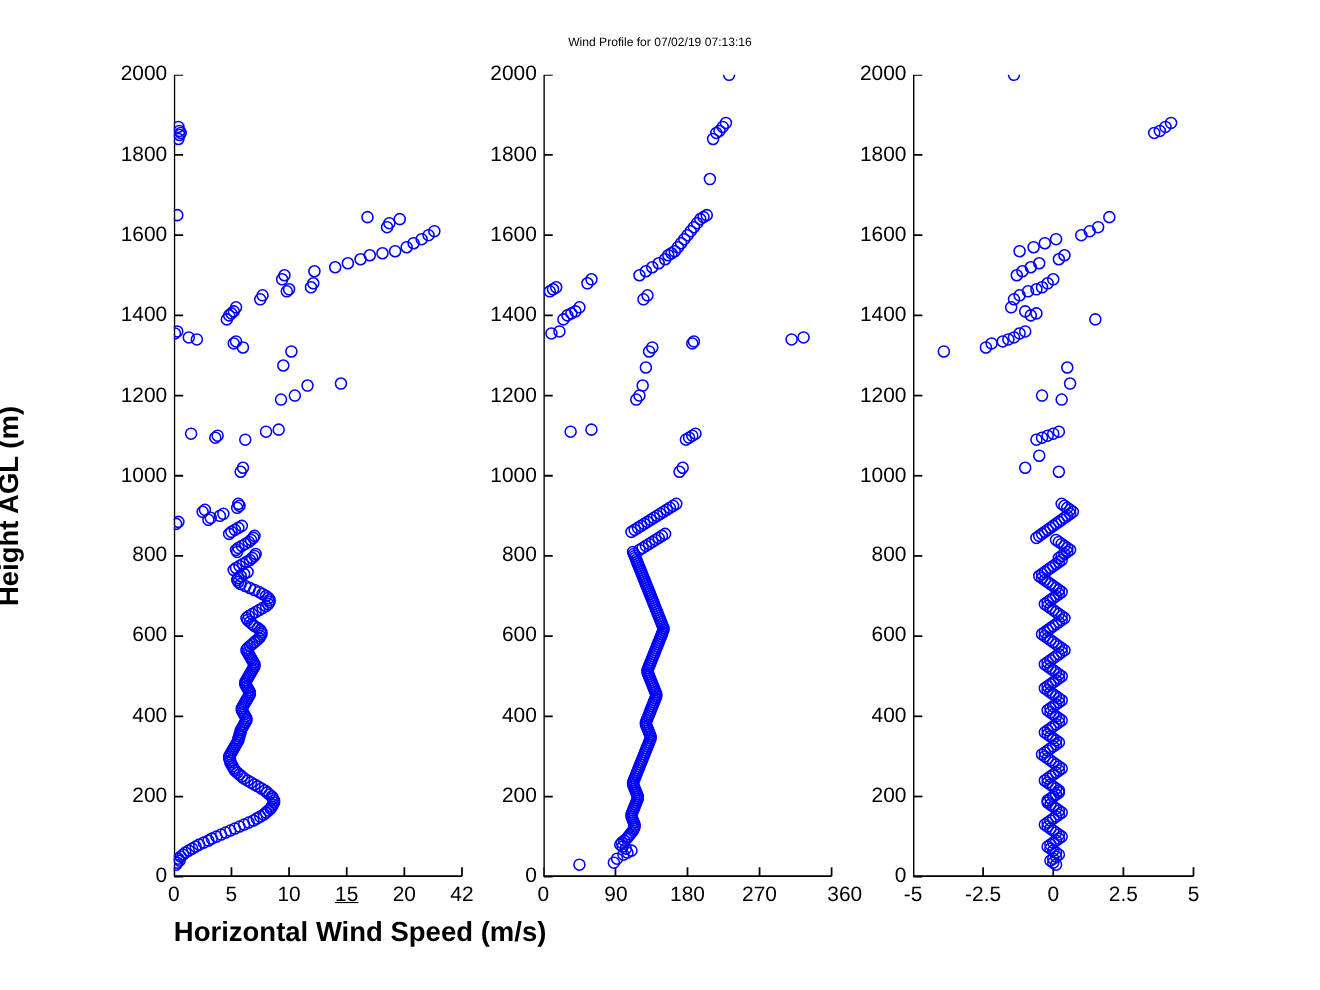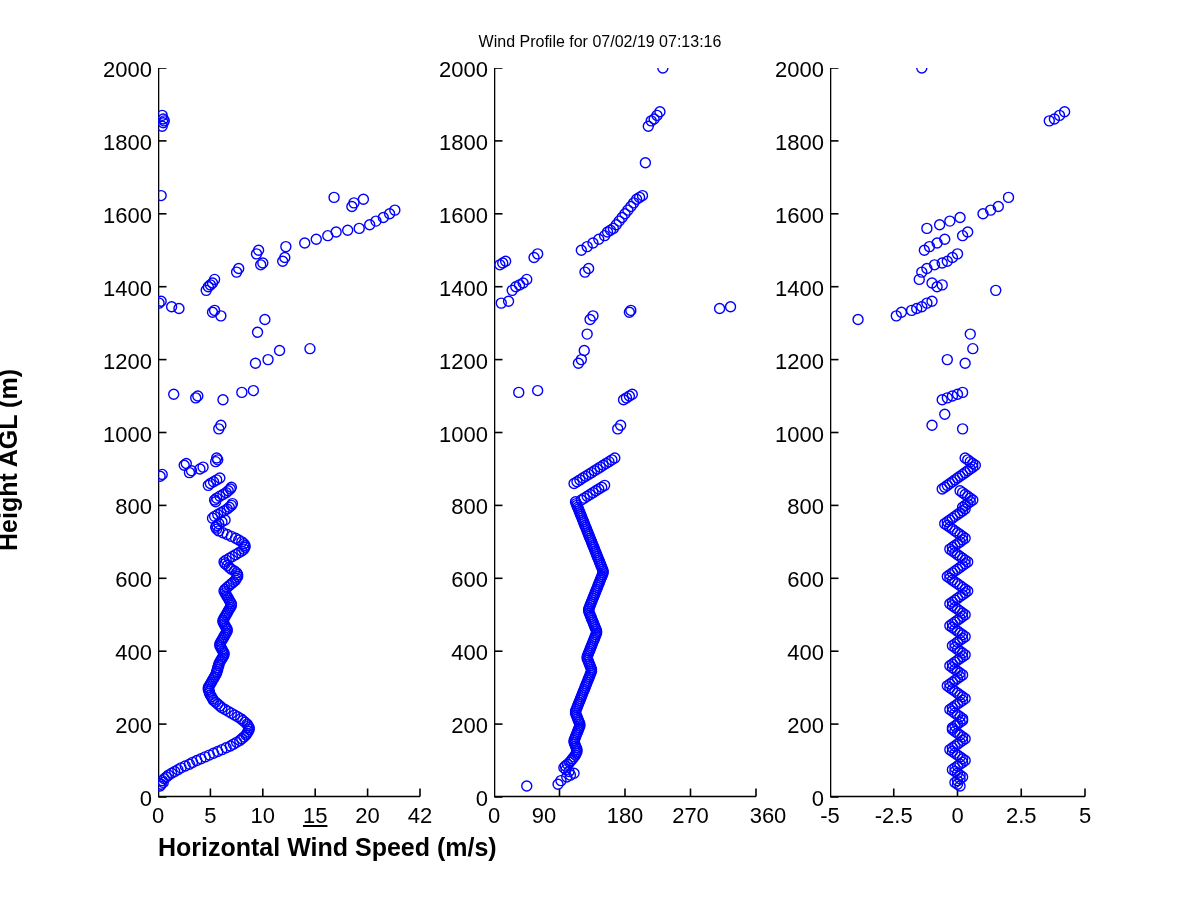--- a/index.html
+++ b/index.html
@@ -1,28 +1,28 @@
 <!DOCTYPE html>
 <html><head>
 <meta charset="utf-8">
 <style>
   html,body{margin:0;padding:0;background:#ffffff;}
   body{width:1200px;height:900px;overflow:hidden;
        font-family:"Liberation Sans", sans-serif;color:#000;}
   #figure{position:relative;width:1200px;height:900px;background:#ffffff;}
   .fig-title{position:absolute;left:0;top:33px;width:1200px;text-align:center;
-             font-size:16px;letter-spacing:0px;}
+             font-size:11px;letter-spacing:0px;}
   .panel{position:absolute;}
   .axes-svg{position:absolute;left:0;top:0;}
   .ylabel{position:absolute;left:-6px;top:300px;width:320px;
           transform-origin:left top;transform:rotate(-90deg) translate(-320px,0);
           text-align:center;font-size:25px;font-weight:bold;}
   .xlabel{position:absolute;text-align:center;font-size:25px;font-weight:bold;
           white-space:nowrap;}
-  .ticklabel{position:absolute;font-size:22px;white-space:nowrap;}
+  .ticklabel{position:absolute;font-size:19px;white-space:nowrap;}
   .ytick-label{text-align:right;}
   .xtick-label{text-align:center;}
 </style>
 </head>
 <body>
 
 <div id="figure">
 
   <div class="fig-title">Wind Profile for  07/02/19 07:13:16</div>
 
@@ -557,21 +557,21 @@
         <circle cx="148.46666666666667" cy="127.57500000000005" r="5" fill="none" stroke="#0000ff" stroke-width="1.4"></circle>
         <circle cx="151.37777777777777" cy="94.76999999999998" r="5" fill="none" stroke="#0000ff" stroke-width="1.4"></circle>
         <circle cx="154.2888888888889" cy="58.319999999999936" r="5" fill="none" stroke="#0000ff" stroke-width="1.4"></circle>
         <circle cx="157.2" cy="52.852499999999964" r="5" fill="none" stroke="#0000ff" stroke-width="1.4"></circle>
         <circle cx="160.11111111111111" cy="51.02999999999997" r="5" fill="none" stroke="#0000ff" stroke-width="1.4"></circle>
         <circle cx="163.0222222222222" cy="47.38499999999999" r="5" fill="none" stroke="#0000ff" stroke-width="1.4"></circle>
         <circle cx="165.93333333333334" cy="43.74000000000001" r="5" fill="none" stroke="#0000ff" stroke-width="1.4"></circle>
         <circle cx="168.84444444444446" cy="0" r="5" fill="none" stroke="#0000ff" stroke-width="1.4"></circle>
       </svg>
       <div class="ticklabel xtick-label" style="width: 80px; left: -40px; top: 735px;">0</div>
-      <div class="ticklabel xtick-label" style="width: 80px; left: 10px; top: 735px;">90</div>
+      <div class="ticklabel xtick-label" style="width: 80px; left: 26px; top: 735px;">90</div>
       <div class="ticklabel xtick-label" style="width: 80px; left: 91px; top: 735px;">180</div>
       <div class="ticklabel xtick-label" style="width: 80px; left: 156.5px; top: 735px;">270</div>
       <div class="ticklabel xtick-label" style="width: 80px; left: 234px; top: 735px;">360</div>
       <div class="ticklabel ytick-label" style="width: 60px; left: -66px; top: 718px;">0</div>
       <div class="ticklabel ytick-label" style="width: 60px; left: -66px; top: 645.1px;">200</div>
       <div class="ticklabel ytick-label" style="width: 60px; left: -66px; top: 572.2px;">400</div>
       <div class="ticklabel ytick-label" style="width: 60px; left: -66px; top: 499.3px;">600</div>
       <div class="ticklabel ytick-label" style="width: 60px; left: -66px; top: 426.4px;">800</div>
       <div class="ticklabel ytick-label" style="width: 60px; left: -66px; top: 353.5px;">1000</div>
       <div class="ticklabel ytick-label" style="width: 60px; left: -66px; top: 280.6px;">1200</div>

